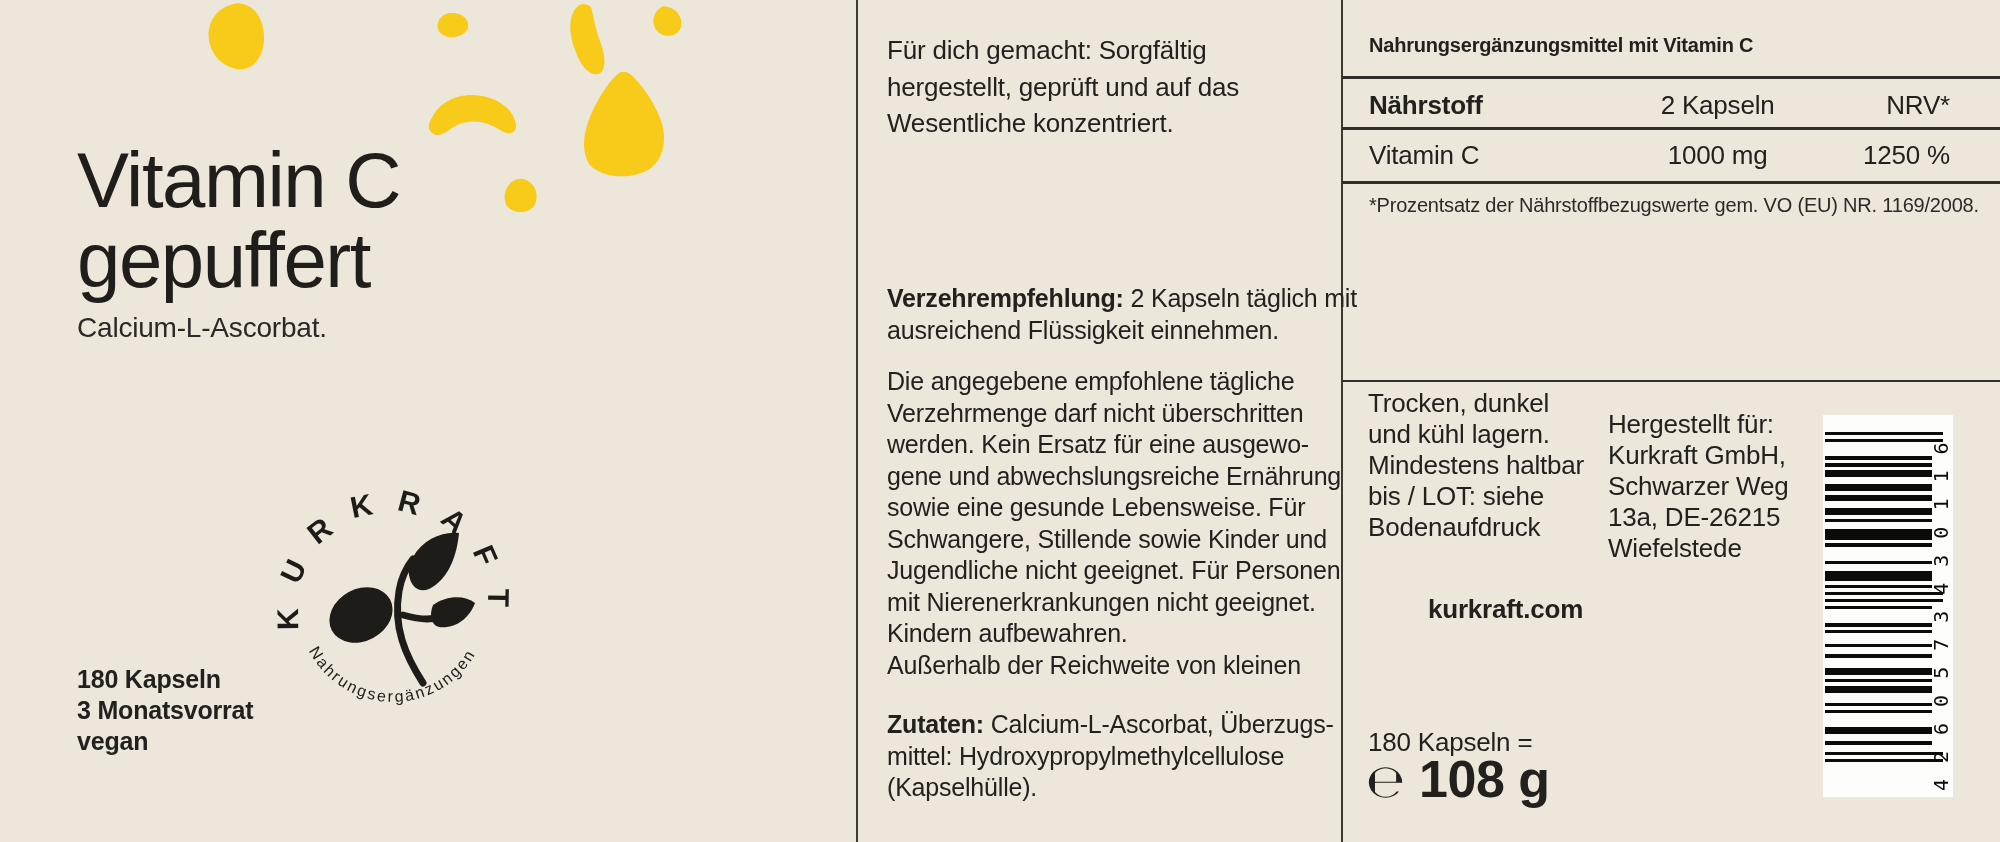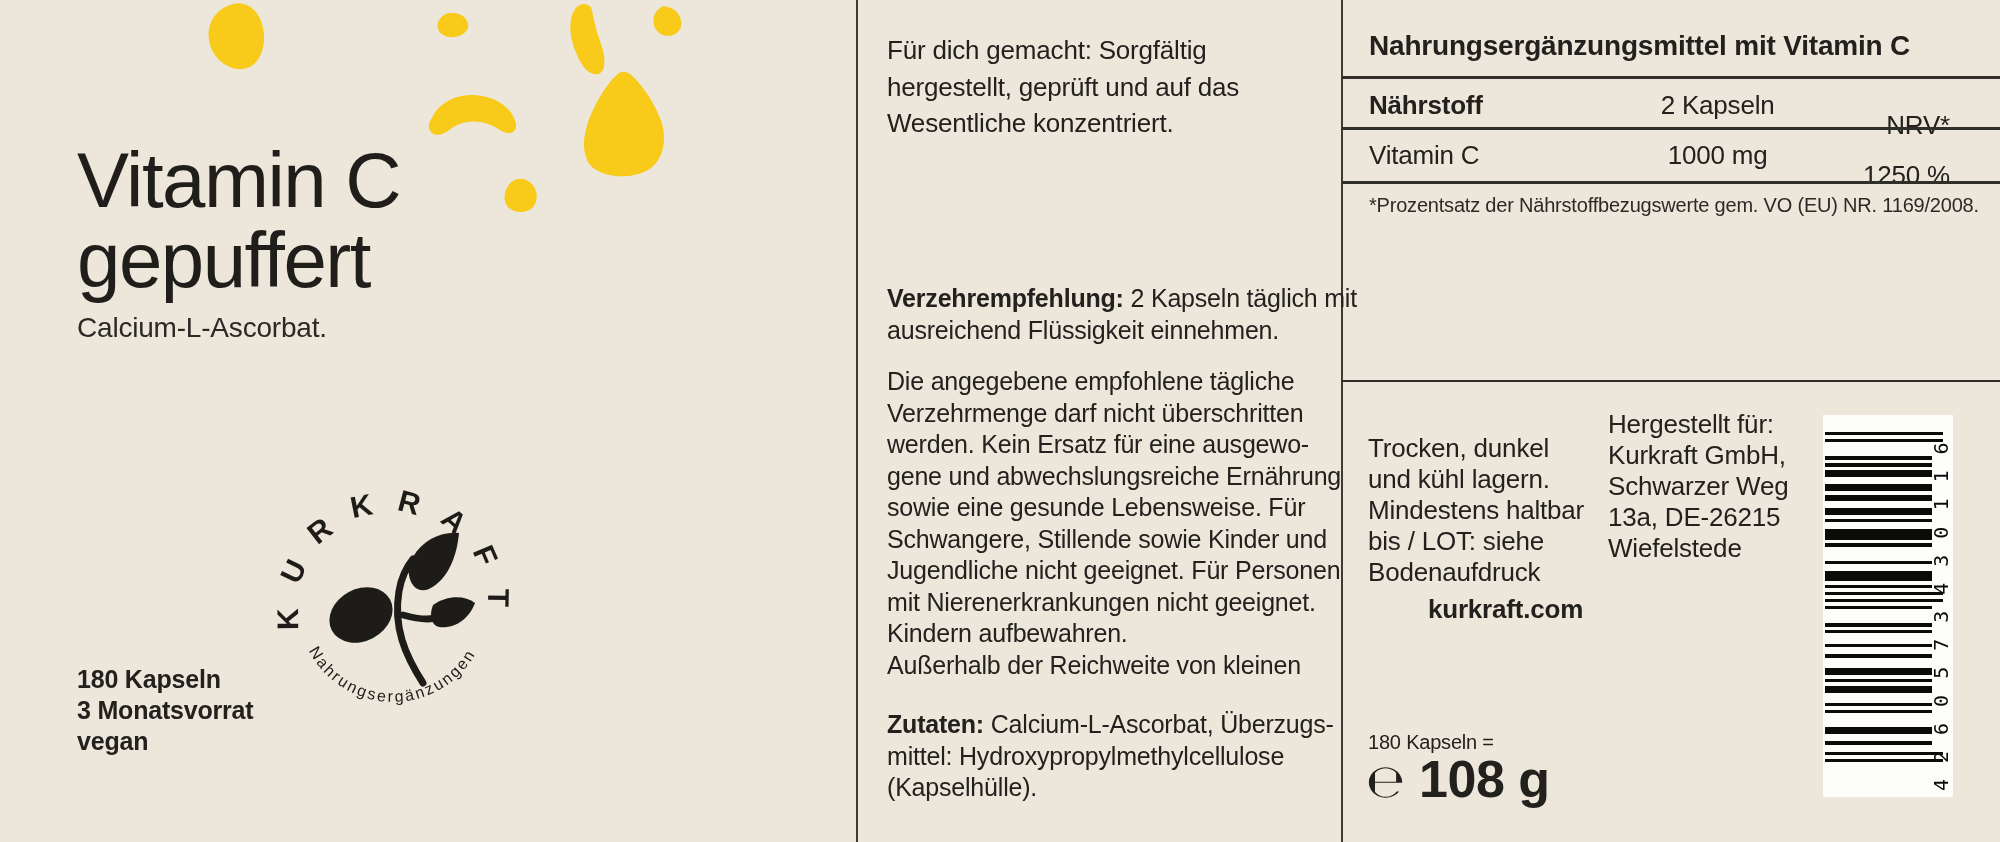--- a/index.html
+++ b/index.html
@@ -30,30 +30,30 @@
   .logo .arc-top{font-size:30px;font-weight:700;letter-spacing:22px;}
   .logo .arc-bottom{font-size:16px;font-weight:400;letter-spacing:2.2px;}
   .logo .sprig{fill:#1d1c18;}
   .logo .sprig-stroke{fill:none;stroke:#1d1c18;stroke-width:7;stroke-linecap:round;}
 
   
   .mid{left:887px;width:450px;font-size:25px;line-height:31.5px;}
   .mid.intro{line-height:36.5px;font-size:26px;}
 
   
-  .tbl-title{left:1369px;top:30px;font-size:28px;line-height:31px;font-weight:700;}
+  .tbl-title{left:1369px;top:30px;font-size:20px;line-height:31px;font-weight:700;}
   .tbl-row{left:1369px;width:581px;height:31px;font-size:26px;line-height:31px;}
   .tbl-row .c1{position:absolute;left:0;}
   .tbl-row .c2{position:absolute;left:60%;transform:translateX(-50%);}
-  .tbl-row .c3{position:absolute;right:0;margin-top:20px;}
+  .tbl-row .c3{position:absolute;right:0;}
   .footnote{left:1369px;top:193px;font-size:20px;line-height:24px;color:#2b2a26;}
 
   .rcol{font-size:26px;line-height:31px;}
   .website{left:1428px;top:594px;font-size:26px;font-weight:700;}
-  .netqty-label{left:1368px;top:727px;font-size:20px;line-height:31px;}
+  .netqty-label{left:1368px;top:727px;font-size:26px;line-height:31px;}
   .netqty{left:1366px;top:750px;line-height:58px;white-space:nowrap;}
   .netqty .esign{font-family:"DejaVu Sans",sans-serif;font-size:46px;font-weight:400;vertical-align:baseline;}
   .netqty .grams{font-size:52px;font-weight:700;margin-left:14px;letter-spacing:-0.5px;}
 
   
   .barcode{left:1823px;top:415px;width:130px;height:382px;background:#FDFDFC;}
   .barcode .bar{position:absolute;left:2px;background:#0b0b0a;}
   .barcode-digits{
     position:absolute;left:-63px;top:185px;width:360px;height:22px;
     transform:rotate(-90deg);
@@ -164,21 +164,21 @@
     <span class="c2">1000 mg</span>
     <span class="c3">1250 %</span>
   </div>
 
   <div class="hrule" style="top:181px;height:3px;"></div>
 
   <div class="abs footnote nowrap">*Prozentsatz der Nährstoffbezugswerte gem. VO (EU) NR. 1169/2008.</div>
 
   <div class="hrule" style="top:380px;height:2px;"></div>
 
-  <div class="abs rcol" style="left:1368px;top:433px;">
+  <div class="abs rcol" style="left:1368px;top:388px;">
     <div class="nowrap">Trocken, dunkel</div>
     <div class="nowrap">und kühl lagern.</div>
     <div class="nowrap">Mindestens haltbar</div>
     <div class="nowrap">bis / LOT: siehe</div>
     <div class="nowrap">Bodenaufdruck</div>
   </div>
 
   <div class="abs rcol" style="left:1608px;top:409px;">
     <div class="nowrap">Hergestellt für:</div>
     <div class="nowrap">Kurkraft GmbH,</div>

